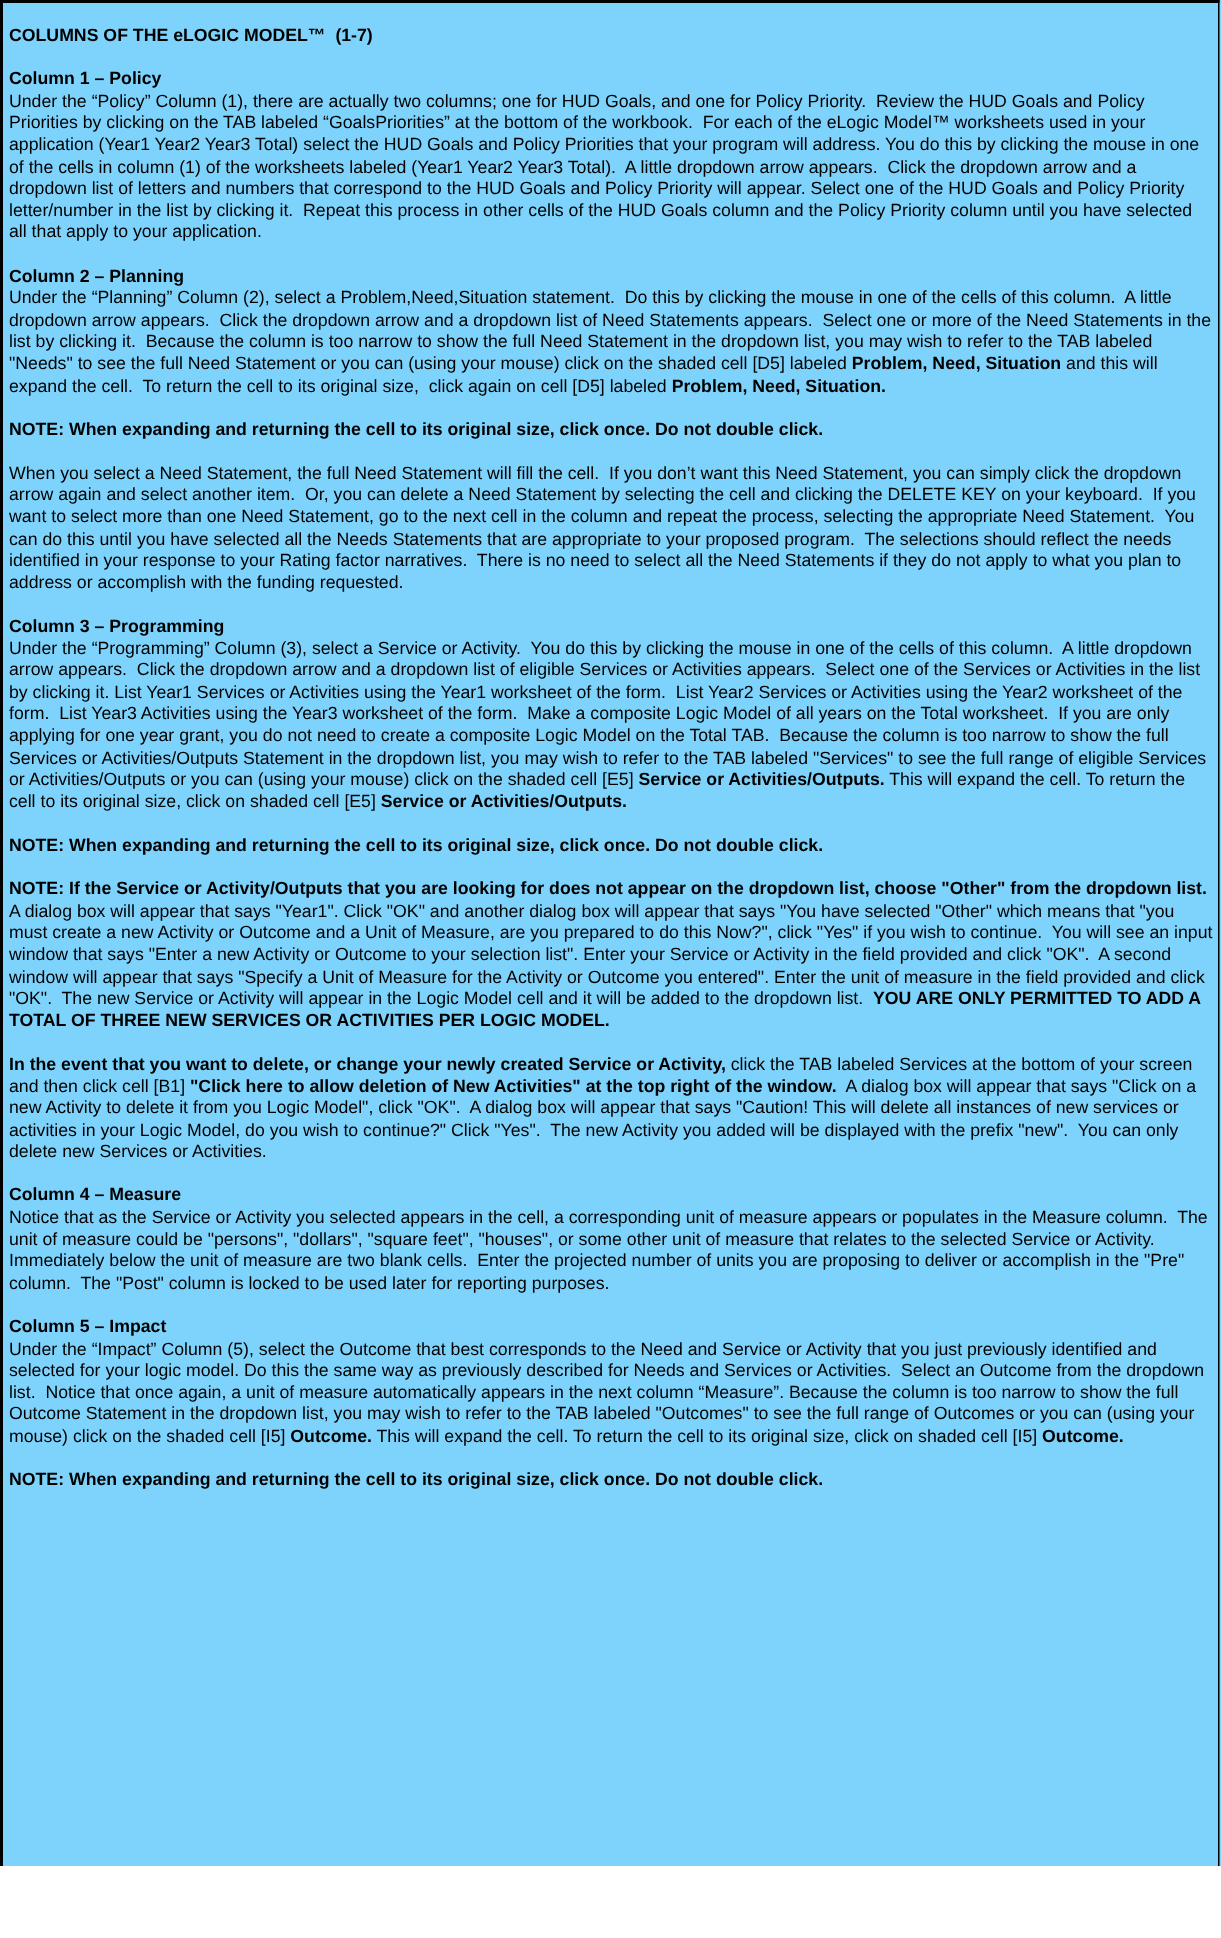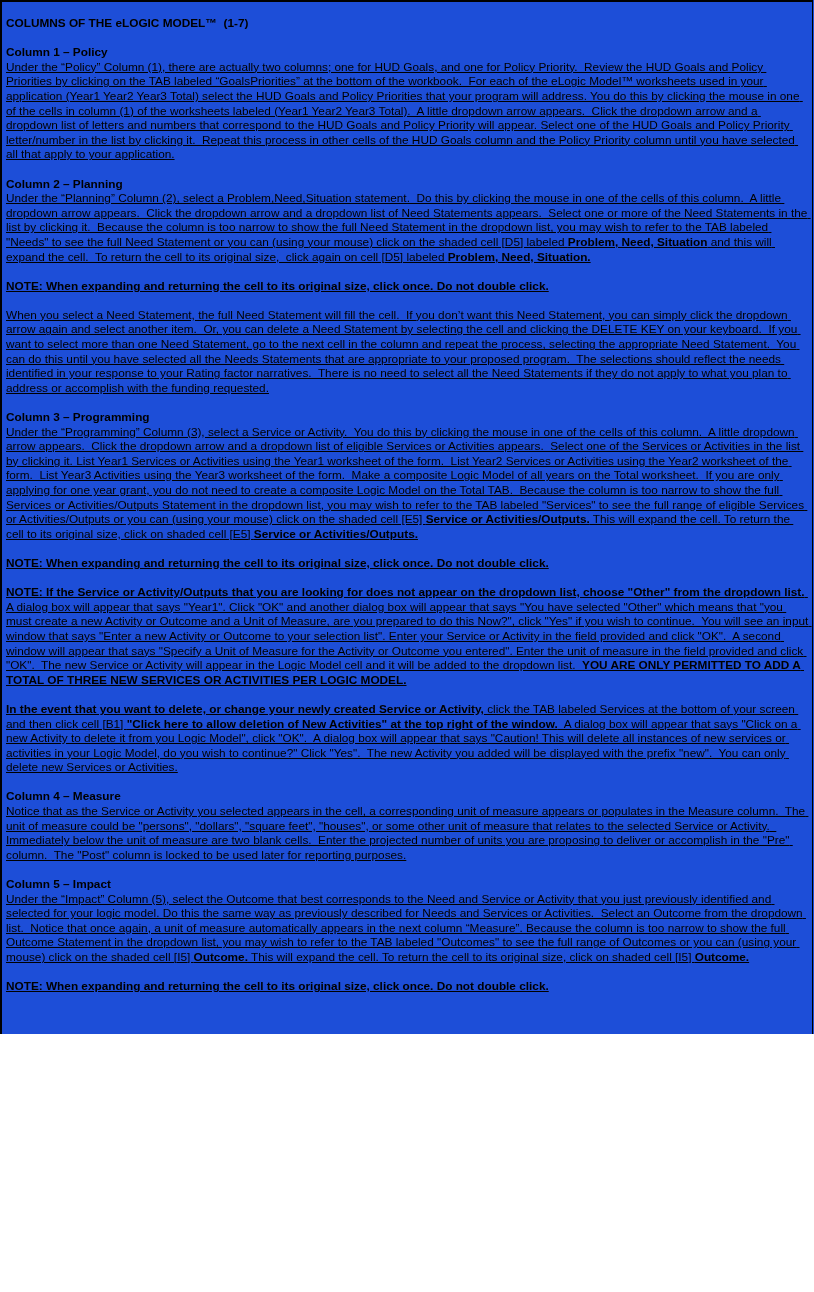--- a/index.html
+++ b/index.html
@@ -3,22 +3,22 @@
 <meta charset="utf-8">
 <style>
   html, body {
     margin: 0;
     padding: 0;
     background: #ffffff;
   }
   .page {
     position: relative;
     width: 814px;
-    height: 1034px;
-    background: #1d4ed8;
+    height: 1244px;
+    background: #7dd3fc;
     overflow: hidden;
     font-family: "Liberation Sans", "DejaVu Sans", sans-serif;
     color: #000000;
   }
   .frame {
     position: absolute;
     left: 0;
     top: 0;
     width: 813px;
     height: 1256px;
@@ -38,21 +38,21 @@
     font-size: 11.8px;
     line-height: 14.6px;
     white-space: pre-wrap;
   }
   .block { margin: 14.6px 0 0 0; }
   .block:first-child { margin-top: 0; }
   .heading {
     font-weight: 700;
     margin: 0;
   }
-  .para { margin: 0; text-decoration: underline; }
+  .para { margin: 0; }
   .run-bold { font-weight: 700; }
 </style>
 </head>
 <body>
 
 <div class="page">
   <div class="frame"></div>
   <div class="content" id="doc-body"><div class="block"><div class="heading">COLUMNS OF THE eLOGIC MODEL™  (1-7)</div></div><div class="block"><div class="heading">Column 1 – Policy</div><p class="para"><span class="run">Under the “Policy” Column (1), there are actually two columns; one for HUD Goals, and one for Policy Priority.  Review the HUD Goals and Policy Priorities by clicking on the TAB labeled “GoalsPriorities” at the bottom of the workbook.  For each of the eLogic Model™ worksheets used in your application (Year1 Year2 Year3 Total) select the HUD Goals and Policy Priorities that your program will address. You do this by clicking the mouse in one of the cells in column (1) of the worksheets labeled (Year1 Year2 Year3 Total).  A little dropdown arrow appears.  Click the dropdown arrow and a dropdown list of letters and numbers that correspond to the HUD Goals and Policy Priority will appear. Select one of the HUD Goals and Policy Priority letter/number in the list by clicking it.  Repeat this process in other cells of the HUD Goals column and the Policy Priority column until you have selected all that apply to your application.</span></p></div><div class="block"><div class="heading">Column 2 – Planning</div><p class="para"><span class="run">Under the “Planning” Column (2), select a Problem,Need,Situation statement.  Do this by clicking the mouse in one of the cells of this column.  A little dropdown arrow appears.  Click the dropdown arrow and a dropdown list of Need Statements appears.  Select one or more of the Need Statements in the list by clicking it.  Because the column is too narrow to show the full Need Statement in the dropdown list, you may wish to refer to the TAB labeled "Needs" to see the full Need Statement or you can (using your mouse) click on the shaded cell [D5] labeled </span><span class="run-bold">Problem, Need, Situation</span><span class="run"> and this will expand the cell.  To return the cell to its original size,  click again on cell [D5] labeled </span><span class="run-bold">Problem, Need, Situation.</span></p></div><div class="block"><p class="para"><span class="run-bold">NOTE: When expanding and returning the cell to its original size, click once. Do not double click.</span></p></div><div class="block"><p class="para"><span class="run">When you select a Need Statement, the full Need Statement will fill the cell.  If you don’t want this Need Statement, you can simply click the dropdown arrow again and select another item.  Or, you can delete a Need Statement by selecting the cell and clicking the DELETE KEY on your keyboard.  If you want to select more than one Need Statement, go to the next cell in the column and repeat the process, selecting the appropriate Need Statement.  You can do this until you have selected all the Needs Statements that are appropriate to your proposed program.  The selections should reflect the needs identified in your response to your Rating factor narratives.  There is no need to select all the Need Statements if they do not apply to what you plan to address or accomplish with the funding requested.</span></p></div><div class="block"><div class="heading">Column 3 – Programming</div><p class="para"><span class="run">Under the “Programming” Column (3), select a Service or Activity.  You do this by clicking the mouse in one of the cells of this column.  A little dropdown arrow appears.  Click the dropdown arrow and a dropdown list of eligible Services or Activities appears.  Select one of the Services or Activities in the list by clicking it. List Year1 Services or Activities using the Year1 worksheet of the form.  List Year2 Services or Activities using the Year2 worksheet of the form.  List Year3 Activities using the Year3 worksheet of the form.  Make a composite Logic Model of all years on the Total worksheet.  If you are only applying for one year grant, you do not need to create a composite Logic Model on the Total TAB.  Because the column is too narrow to show the full Services or Activities/Outputs Statement in the dropdown list, you may wish to refer to the TAB labeled "Services" to see the full range of eligible Services or Activities/Outputs or you can (using your mouse) click on the shaded cell [E5] </span><span class="run-bold">Service or Activities/Outputs.</span><span class="run"> This will expand the cell. To return the cell to its original size, click on shaded cell [E5] </span><span class="run-bold">Service or Activities/Outputs.</span></p></div><div class="block"><p class="para"><span class="run-bold">NOTE: When expanding and returning the cell to its original size, click once. Do not double click.</span></p></div><div class="block"><p class="para"><span class="run-bold">NOTE: If the Service or Activity/Outputs that you are looking for does not appear on the dropdown list, choose "Other" from the dropdown list.</span><span class="run"> A dialog box will appear that says "Year1". Click "OK" and another dialog box will appear that says "You have selected "Other" which means that "you must create a new Activity or Outcome and a Unit of Measure, are you prepared to do this Now?", click "Yes" if you wish to continue.  You will see an input window that says "Enter a new Activity or Outcome to your selection list". Enter your Service or Activity in the field provided and click "OK".  A second window will appear that says "Specify a Unit of Measure for the Activity or Outcome you entered". Enter the unit of measure in the field provided and click "OK".  The new Service or Activity will appear in the Logic Model cell and it will be added to the dropdown list.  </span><span class="run-bold">YOU ARE ONLY PERMITTED TO ADD A TOTAL OF THREE NEW SERVICES OR ACTIVITIES PER LOGIC MODEL.</span></p></div><div class="block"><p class="para"><span class="run-bold">In the event that you want to delete, or change your newly created Service or Activity,</span><span class="run"> click the TAB labeled Services at the bottom of your screen and then click cell [B1] </span><span class="run-bold">"Click here to allow deletion of New Activities" at the top right of the window.</span><span class="run">  A dialog box will appear that says "Click on a new Activity to delete it from you Logic Model", click "OK".  A dialog box will appear that says "Caution! This will delete all instances of new services or activities in your Logic Model, do you wish to continue?" Click "Yes".  The new Activity you added will be displayed with the prefix "new".  You can only delete new Services or Activities.</span></p></div><div class="block"><div class="heading">Column 4 – Measure</div><p class="para"><span class="run">Notice that as the Service or Activity you selected appears in the cell, a corresponding unit of measure appears or populates in the Measure column.  The unit of measure could be "persons", "dollars", "square feet", "houses", or some other unit of measure that relates to the selected Service or Activity.  Immediately below the unit of measure are two blank cells.  Enter the projected number of units you are proposing to deliver or accomplish in the "Pre" column.  The "Post" column is locked to be used later for reporting purposes.</span></p></div><div class="block"><div class="heading">Column 5 – Impact</div><p class="para"><span class="run">Under the “Impact” Column (5), select the Outcome that best corresponds to the Need and Service or Activity that you just previously identified and selected for your logic model. Do this the same way as previously described for Needs and Services or Activities.  Select an Outcome from the dropdown list.  Notice that once again, a unit of measure automatically appears in the next column “Measure”. Because the column is too narrow to show the full Outcome Statement in the dropdown list, you may wish to refer to the TAB labeled "Outcomes" to see the full range of Outcomes or you can (using your mouse) click on the shaded cell [I5] </span><span class="run-bold">Outcome.</span><span class="run"> This will expand the cell. To return the cell to its original size, click on shaded cell [I5] </span><span class="run-bold">Outcome.</span></p></div><div class="block"><p class="para"><span class="run-bold">NOTE: When expanding and returning the cell to its original size, click once. Do not double click.</span></p></div></div>
 </div>
 

